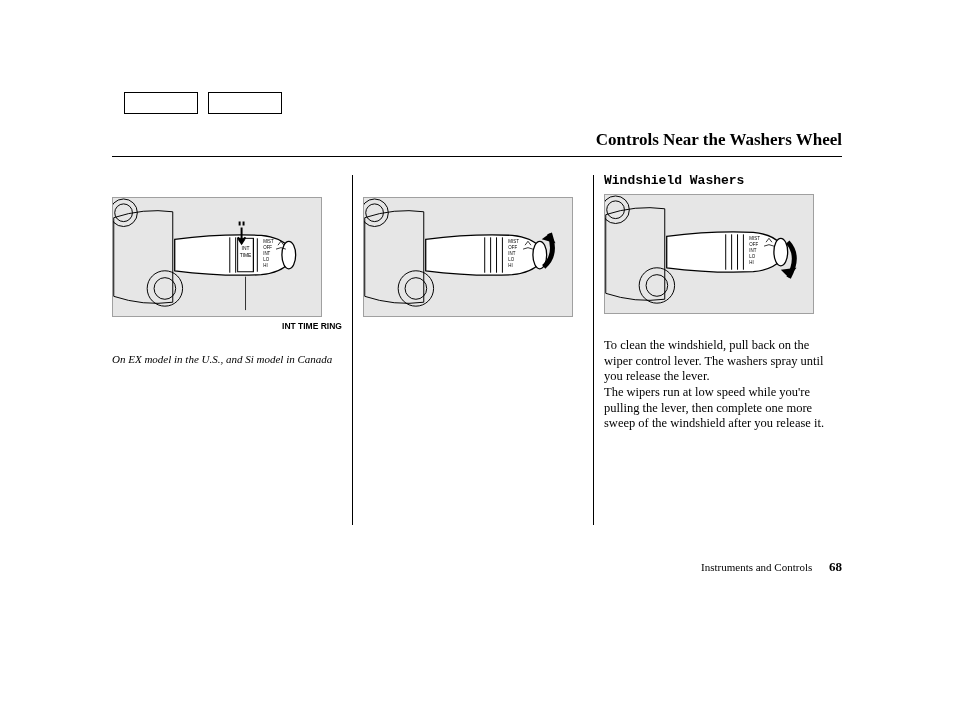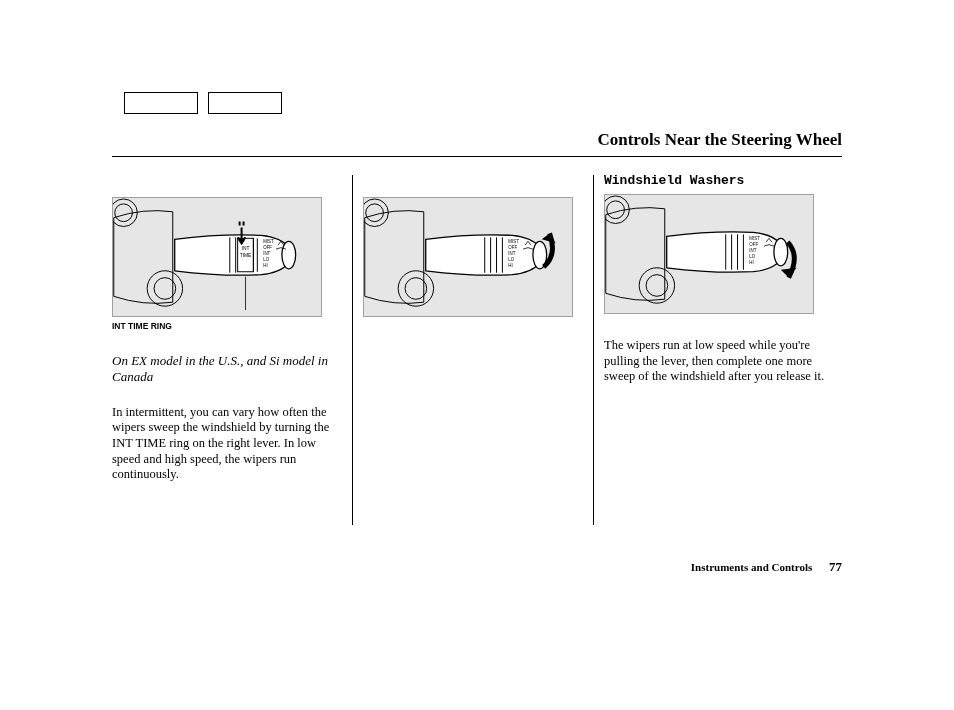--- a/index.html
+++ b/index.html
@@ -65,70 +65,70 @@
     margin-bottom: 6px;
   }
   .illus svg {
     width: 100%;
     height: 100%;
   }
   .caption-small {
     font-size: 8.5px;
     font-weight: bold;
     font-family: Arial, sans-serif;
-    text-align: left;
+    text-align: right;
     margin-top: -2px;
     margin-bottom: 8px;
   }
   .italic-note {
     font-style: italic;
-    font-size: 13px;
+    font-size: 11px;
     line-height: 1.22;
-    margin-bottom: 20px;
+    margin-bottom: 2px;
   }
   .body-text {
     font-size: 12.5px;
     line-height: 1.25;
   }
   .body-text + .body-text {
   }
   .sub-heading {
     font-weight: bold;
     font-size: 13px;
     margin-bottom: 6px;
   }
   .footer {
     position: absolute;
     right: 112px;
     bottom: 135px;
     font-size: 11px;
   }
   .footer .chap {
-    font-weight: bold;
+    font-weight: normal;
   }
   .footer .pnum {
     font-weight: bold;
     margin-left: 14px;
     font-size: 13px;
   }
   .col3 .illus { margin-top: 22px; }
   .col2 .illus { margin-top: 22px; }
   .col1 .illus { margin-top: 22px; }
   .illus-gap1 { height: 14px; }
 </style>
 </head>
 <body>
 
 <div class="page">
   <div class="top-boxes">
     <div class="box"></div>
     <div class="box"></div>
   </div>
 
-  <h1 class="title">Controls Near the Steering Wheel</h1>
+  <h1 class="title">Controls Near the Washers Wheel</h1>
   <hr class="hr">
 
   <div class="cols">
 
     <div class="col col1">
       <div class="illus">
         <svg viewBox="0 0 210 120">
 
           <path d="M0 20 Q 30 10 60 14 L 60 106 Q 30 110 0 100 Z" fill="none" stroke="#000" stroke-width="1"></path>
           <circle cx="10" cy="15" r="14" fill="none" stroke="#000" stroke-width="1"></circle>
@@ -159,21 +159,20 @@
 
           <path d="M130 30 l0 14 l-4 -4 m4 4 l4 -4 M128 28 l0 -4 m4 4 l0 -4" stroke="#000" stroke-width="2" fill="none"></path>
           <polygon points="130,48 126,42 134,42" fill="#000"></polygon>
 
           <line x1="134" y1="80" x2="134" y2="114" stroke="#000" stroke-width="0.8"></line>
         </svg>
       </div>
       <div class="caption-small">INT TIME RING</div>
       <div class="illus-gap1"></div>
       <p class="italic-note">On EX model in the U.S., and Si model in Canada</p>
-      <p class="body-text">In intermittent, you can vary how often the wipers sweep the windshield by turning the INT TIME ring on the right lever. In low speed and high speed, the wipers run continuously.</p>
     </div>
 
     <div class="col-sep"></div>
 
     <div class="col col2">
       <div class="illus">
         <svg viewBox="0 0 210 120">
           <path d="M0 20 Q 30 10 60 14 L 60 106 Q 30 110 0 100 Z" fill="none" stroke="#000" stroke-width="1"></path>
           <circle cx="10" cy="15" r="14" fill="none" stroke="#000" stroke-width="1"></circle>
           <circle cx="10" cy="15" r="9" fill="none" stroke="#000" stroke-width="1"></circle>
@@ -223,21 +222,22 @@
           <text x="146" y="64" font-size="4.5" font-family="Arial">LO</text>
           <text x="146" y="70" font-size="4.5" font-family="Arial">HI</text>
           <path d="M163 48 l3 -4 l3 4" fill="none" stroke="#000" stroke-width="0.8"></path>
           <path d="M161 52 q5 -3 10 0" fill="none" stroke="#000" stroke-width="0.8"></path>
 
           <path d="M185 48 Q 198 62 186 84" fill="none" stroke="#000" stroke-width="5"></path>
           <polygon points="186,84 178,76 194,74" fill="#000"></polygon>
         </svg>
       </div>
       <div style="height:18px;"></div>
+      <p class="body-text">To clean the windshield, pull back on the wiper control lever. The washers spray until you release the lever.</p>
       <p class="body-text">The wipers run at low speed while you're pulling the lever, then complete one more sweep of the windshield after you release it.</p>
     </div>
   </div>
 
   <div class="footer">
     <span class="chap">Instruments and Controls</span>
-    <span class="pnum">77</span>
+    <span class="pnum">68</span>
   </div>
 </div>
 
 </body></html>

